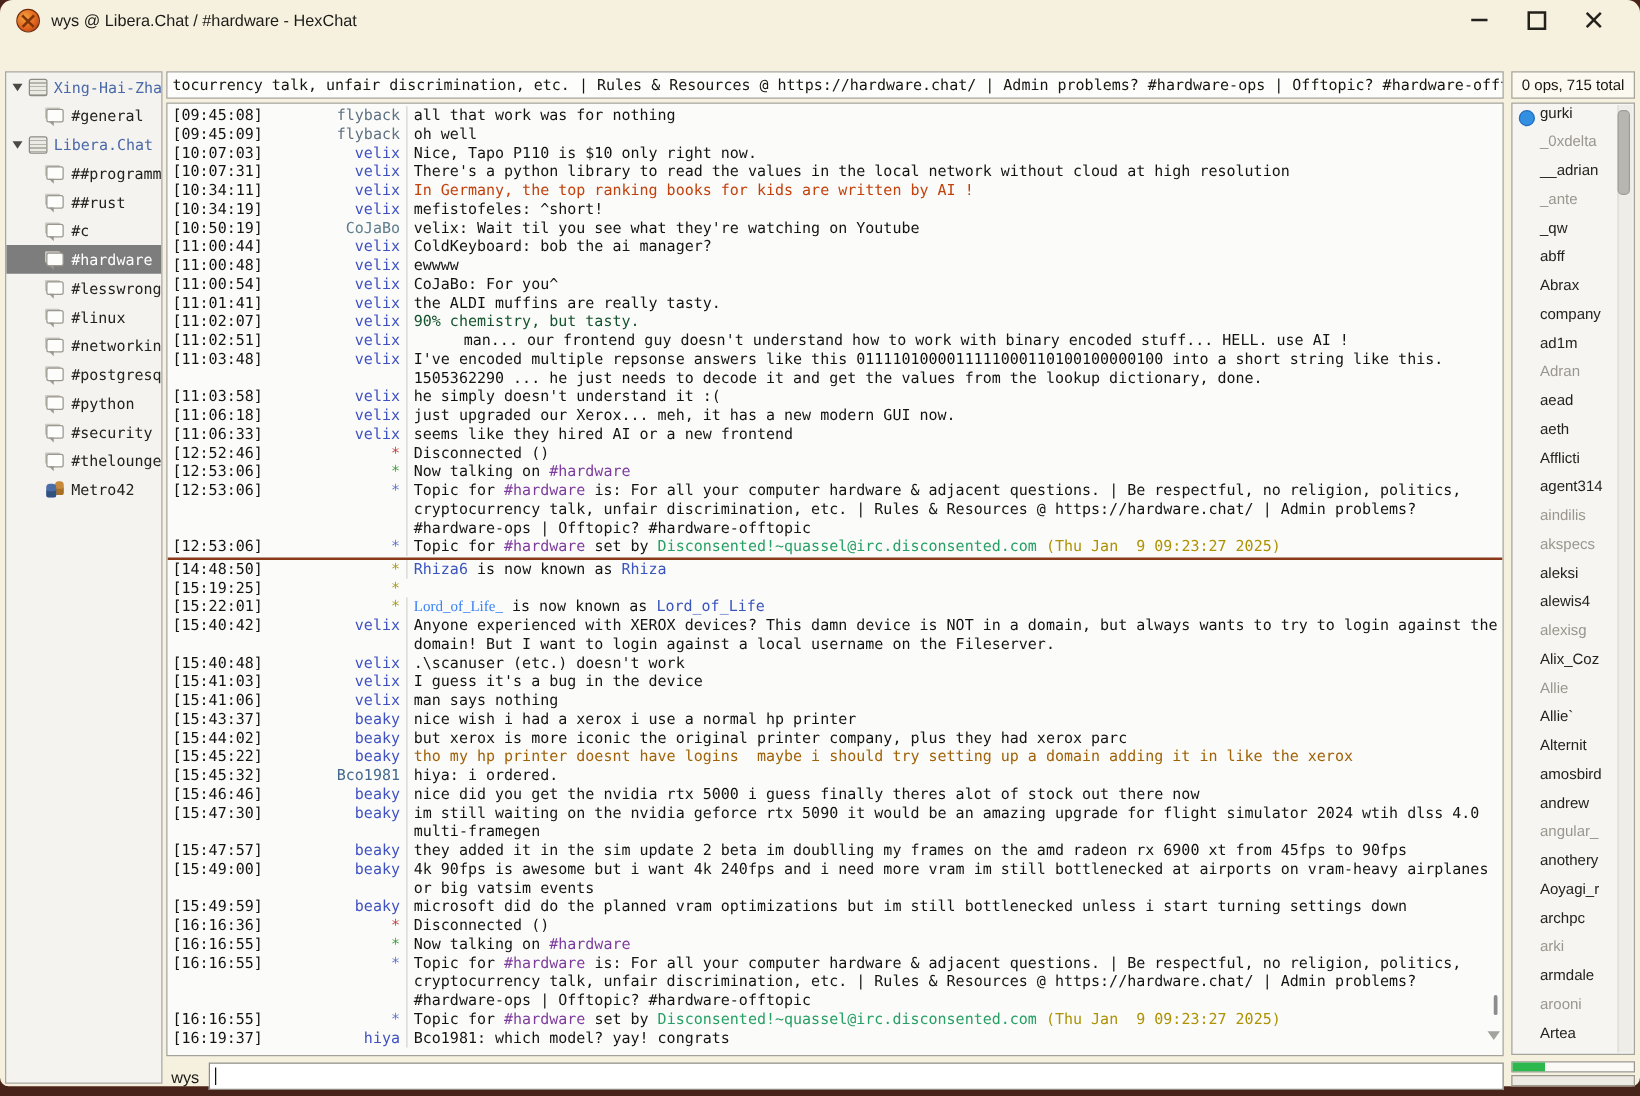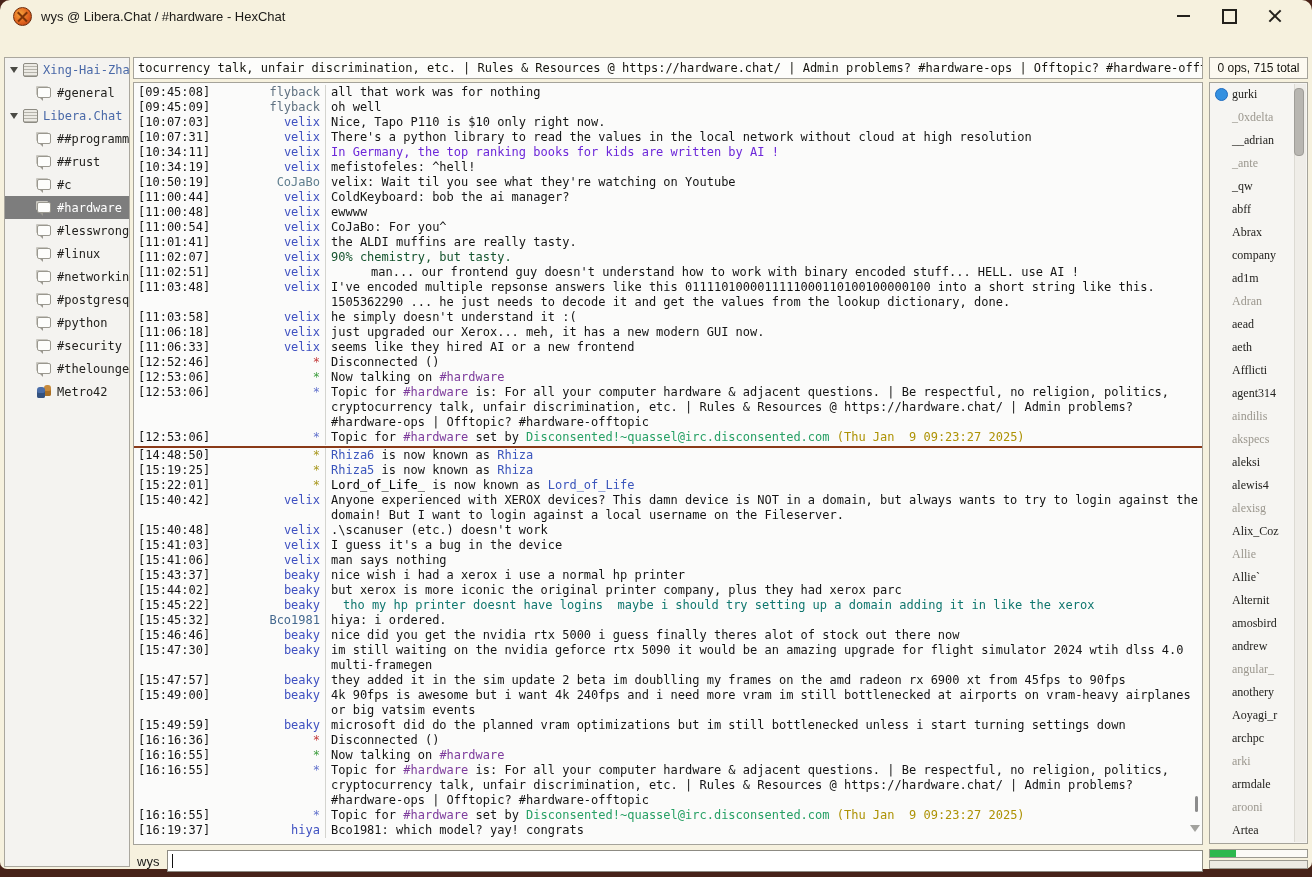--- a/index.html
+++ b/index.html
@@ -63,22 +63,22 @@
     font-family:"DejaVu Sans Mono","Liberation Mono",monospace;font-size:12px;line-height:15px;color:#141414;}
   .chat-row{display:flex;}
   .ct{flex:0 0 74px;padding-left:4px;white-space:pre;}
   .cn{flex:0 0 108px;text-align:right;padding-right:5px;white-space:pre;overflow:hidden;}
   .cm{flex:1 1 auto;border-left:1px solid #d4d4cf;padding-left:5px;white-space:pre-wrap;word-wrap:break-word;min-width:0;}
   .read-marker{height:0;border-top:2px solid #8a3a18;margin:1px 0 0 0;}
   .chat-scroll-thumb{position:absolute;right:4px;bottom:32px;width:3px;height:16px;background:#8c8c8c;border-radius:2px;}
   .chat-scroll-arrow{position:absolute;right:2px;bottom:12px;width:0;height:0;border-left:5px solid transparent;border-right:5px solid transparent;border-top:7px solid #a2a29e;}
   
   .userlist{position:absolute;left:1209px;top:82px;width:99px;height:762px;background:#f6f5f2;border:1px solid #a5a39a;overflow:hidden;box-sizing:border-box;}
-  .user-row{height:23px;display:flex;align-items:center;padding-left:5px;
-    font-family:Liberation Serif, serif;font-size:12px;color:#23221f;white-space:pre;overflow:hidden;}
+  .user-row{height:23px;display:flex;padding-left:5px;
+    font-family:Liberation Sans, sans-serif;font-size:12px;color:#23221f;white-space:pre;overflow:hidden;}
   .user-row .slot{width:17px;flex:0 0 auto;display:flex;align-items:center;}
   .op-dot{width:11px;height:11px;border-radius:50%;background:#3390e0;border:1px solid #1f6cc0;}
   .ul-track{position:absolute;right:1px;top:1px;bottom:1px;width:11px;background:#efede8;border-left:1px solid #dcdad3;}
   .ul-thumb{position:absolute;right:2px;top:4px;width:8px;height:66px;background:#b8b6b1;border:1px solid #9f9d98;border-radius:4px;}
   
   .input-row{position:absolute;left:133px;top:849px;width:1070px;height:24px;display:flex;align-items:center;}
   .nick-label{font-size:13px;color:#1c1b18;padding:0 8px 0 4px;}
   .entry{flex:1;height:22px;background:#ffffff;border:1px solid #8d8b83;display:flex;align-items:center;padding-left:4px;box-sizing:border-box;}
   .caret{width:1px;height:14px;background:#111;}
   .meter{position:absolute;left:1209px;width:99px;height:9px;border:1px solid #9a988f;background:#fbfaf6;box-sizing:border-box;}
@@ -147,26 +147,26 @@
           <div class="cm"><span style="color: rgb(20, 20, 20);">Nice, Tapo P110 is $10 only right now.</span></div>
         </div>
         <div class="chat-row">
           <span class="ct">[10:07:31]</span>
           <span class="cn" style="color: rgb(63, 81, 193);">velix</span>
           <div class="cm"><span style="color: rgb(20, 20, 20);">There's a python library to read the values in the local network without cloud at high resolution</span></div>
         </div>
         <div class="chat-row">
           <span class="ct">[10:34:11]</span>
           <span class="cn" style="color: rgb(63, 81, 193);">velix</span>
-          <div class="cm"><span style="color: #6d28d9;">In Germany, the top ranking books for kids are written by AI !</span></div>
+          <div class="cm"><span style="color: #c2410c;">In Germany, the top ranking books for kids are written by AI !</span></div>
         </div>
         <div class="chat-row">
           <span class="ct">[10:34:19]</span>
           <span class="cn" style="color: rgb(63, 81, 193);">velix</span>
-          <div class="cm"><span style="color: rgb(20, 20, 20);">mefistofeles: ^hell!</span></div>
+          <div class="cm"><span style="color: rgb(20, 20, 20);">mefistofeles: ^short!</span></div>
         </div>
         <div class="chat-row">
           <span class="ct">[10:50:19]</span>
           <span class="cn" style="color: rgb(94, 125, 141);">CoJaBo</span>
           <div class="cm"><span style="color: rgb(20, 20, 20);">velix: Wait til you see what they're watching on Youtube</span></div>
         </div>
         <div class="chat-row">
           <span class="ct">[11:00:44]</span>
           <span class="cn" style="color: rgb(63, 81, 193);">velix</span>
           <div class="cm"><span style="color: rgb(20, 20, 20);">ColdKeyboard: bob the ai manager?</span></div>
@@ -238,26 +238,25 @@
         </div>
         <div class="read-marker"></div>
         <div class="chat-row">
           <span class="ct">[14:48:50]</span>
           <span class="cn" style="color: rgb(168, 152, 31);">*</span>
           <div class="cm"><span style="color: rgb(58, 85, 188);">Rhiza6</span><span style="color: rgb(20, 20, 20);"> is now known as </span><span style="color: rgb(58, 85, 188);">Rhiza</span></div>
         </div>
         <div class="chat-row">
           <span class="ct">[15:19:25]</span>
           <span class="cn" style="color: rgb(168, 152, 31);">*</span>
-          <div class="cm"><span style="color: rgb(58, 85, 188);">Rhiza5</span><span style="color: rgb(20, 20, 20);"> is now known as </span><span style="color: rgb(58, 85, 188);">Rhiza</span></div>
         </div>
         <div class="chat-row">
           <span class="ct">[15:22:01]</span>
           <span class="cn" style="color: rgb(168, 152, 31);">*</span>
-          <div class="cm"><span style="color: #000000;">Lord_of_Life_</span><span style="color: rgb(20, 20, 20);"> is now known as </span><span style="color: rgb(58, 85, 188);">Lord_of_Life</span></div>
+          <div class="cm"><span style="color: #3b82f6; font-family: Liberation Serif, serif;">Lord_of_Life_</span><span style="color: rgb(20, 20, 20);"> is now known as </span><span style="color: rgb(58, 85, 188);">Lord_of_Life</span></div>
         </div>
         <div class="chat-row">
           <span class="ct">[15:40:42]</span>
           <span class="cn" style="color: rgb(63, 81, 193);">velix</span>
           <div class="cm"><span style="color: rgb(20, 20, 20);">Anyone experienced with XEROX devices? This damn device is NOT in a domain, but always wants to try to login against the domain! But I want to login against a local username on the Fileserver.</span></div>
         </div>
         <div class="chat-row">
           <span class="ct">[15:40:48]</span>
           <span class="cn" style="color: rgb(63, 81, 193);">velix</span>
           <div class="cm"><span style="color: rgb(20, 20, 20);">.\scanuser (etc.) doesn't work</span></div>
@@ -278,21 +277,21 @@
           <div class="cm"><span style="color: rgb(20, 20, 20);">nice wish i had a xerox i use a normal hp printer</span></div>
         </div>
         <div class="chat-row">
           <span class="ct">[15:44:02]</span>
           <span class="cn" style="color: rgb(63, 81, 193);">beaky</span>
           <div class="cm"><span style="color: rgb(20, 20, 20);">but xerox is more iconic the original printer company, plus they had xerox parc</span></div>
         </div>
         <div class="chat-row">
           <span class="ct">[15:45:22]</span>
           <span class="cn" style="color: rgb(63, 81, 193);">beaky</span>
-          <div class="cm"><span style="color: #0f766e; margin-left: 12px;">tho my hp printer doesnt have logins  maybe i should try setting up a domain adding it in like the xerox</span></div>
+          <div class="cm"><span style="color: #a16207;">tho my hp printer doesnt have logins  maybe i should try setting up a domain adding it in like the xerox</span></div>
         </div>
         <div class="chat-row">
           <span class="ct">[15:45:32]</span>
           <span class="cn" style="color: rgb(68, 104, 142);">Bco1981</span>
           <div class="cm"><span style="color: rgb(20, 20, 20);">hiya: i ordered.</span></div>
         </div>
         <div class="chat-row">
           <span class="ct">[15:46:46]</span>
           <span class="cn" style="color: rgb(63, 81, 193);">beaky</span>
           <div class="cm"><span style="color: rgb(20, 20, 20);">nice did you get the nvidia rtx 5000 i guess finally theres alot of stock out there now</span></div>

